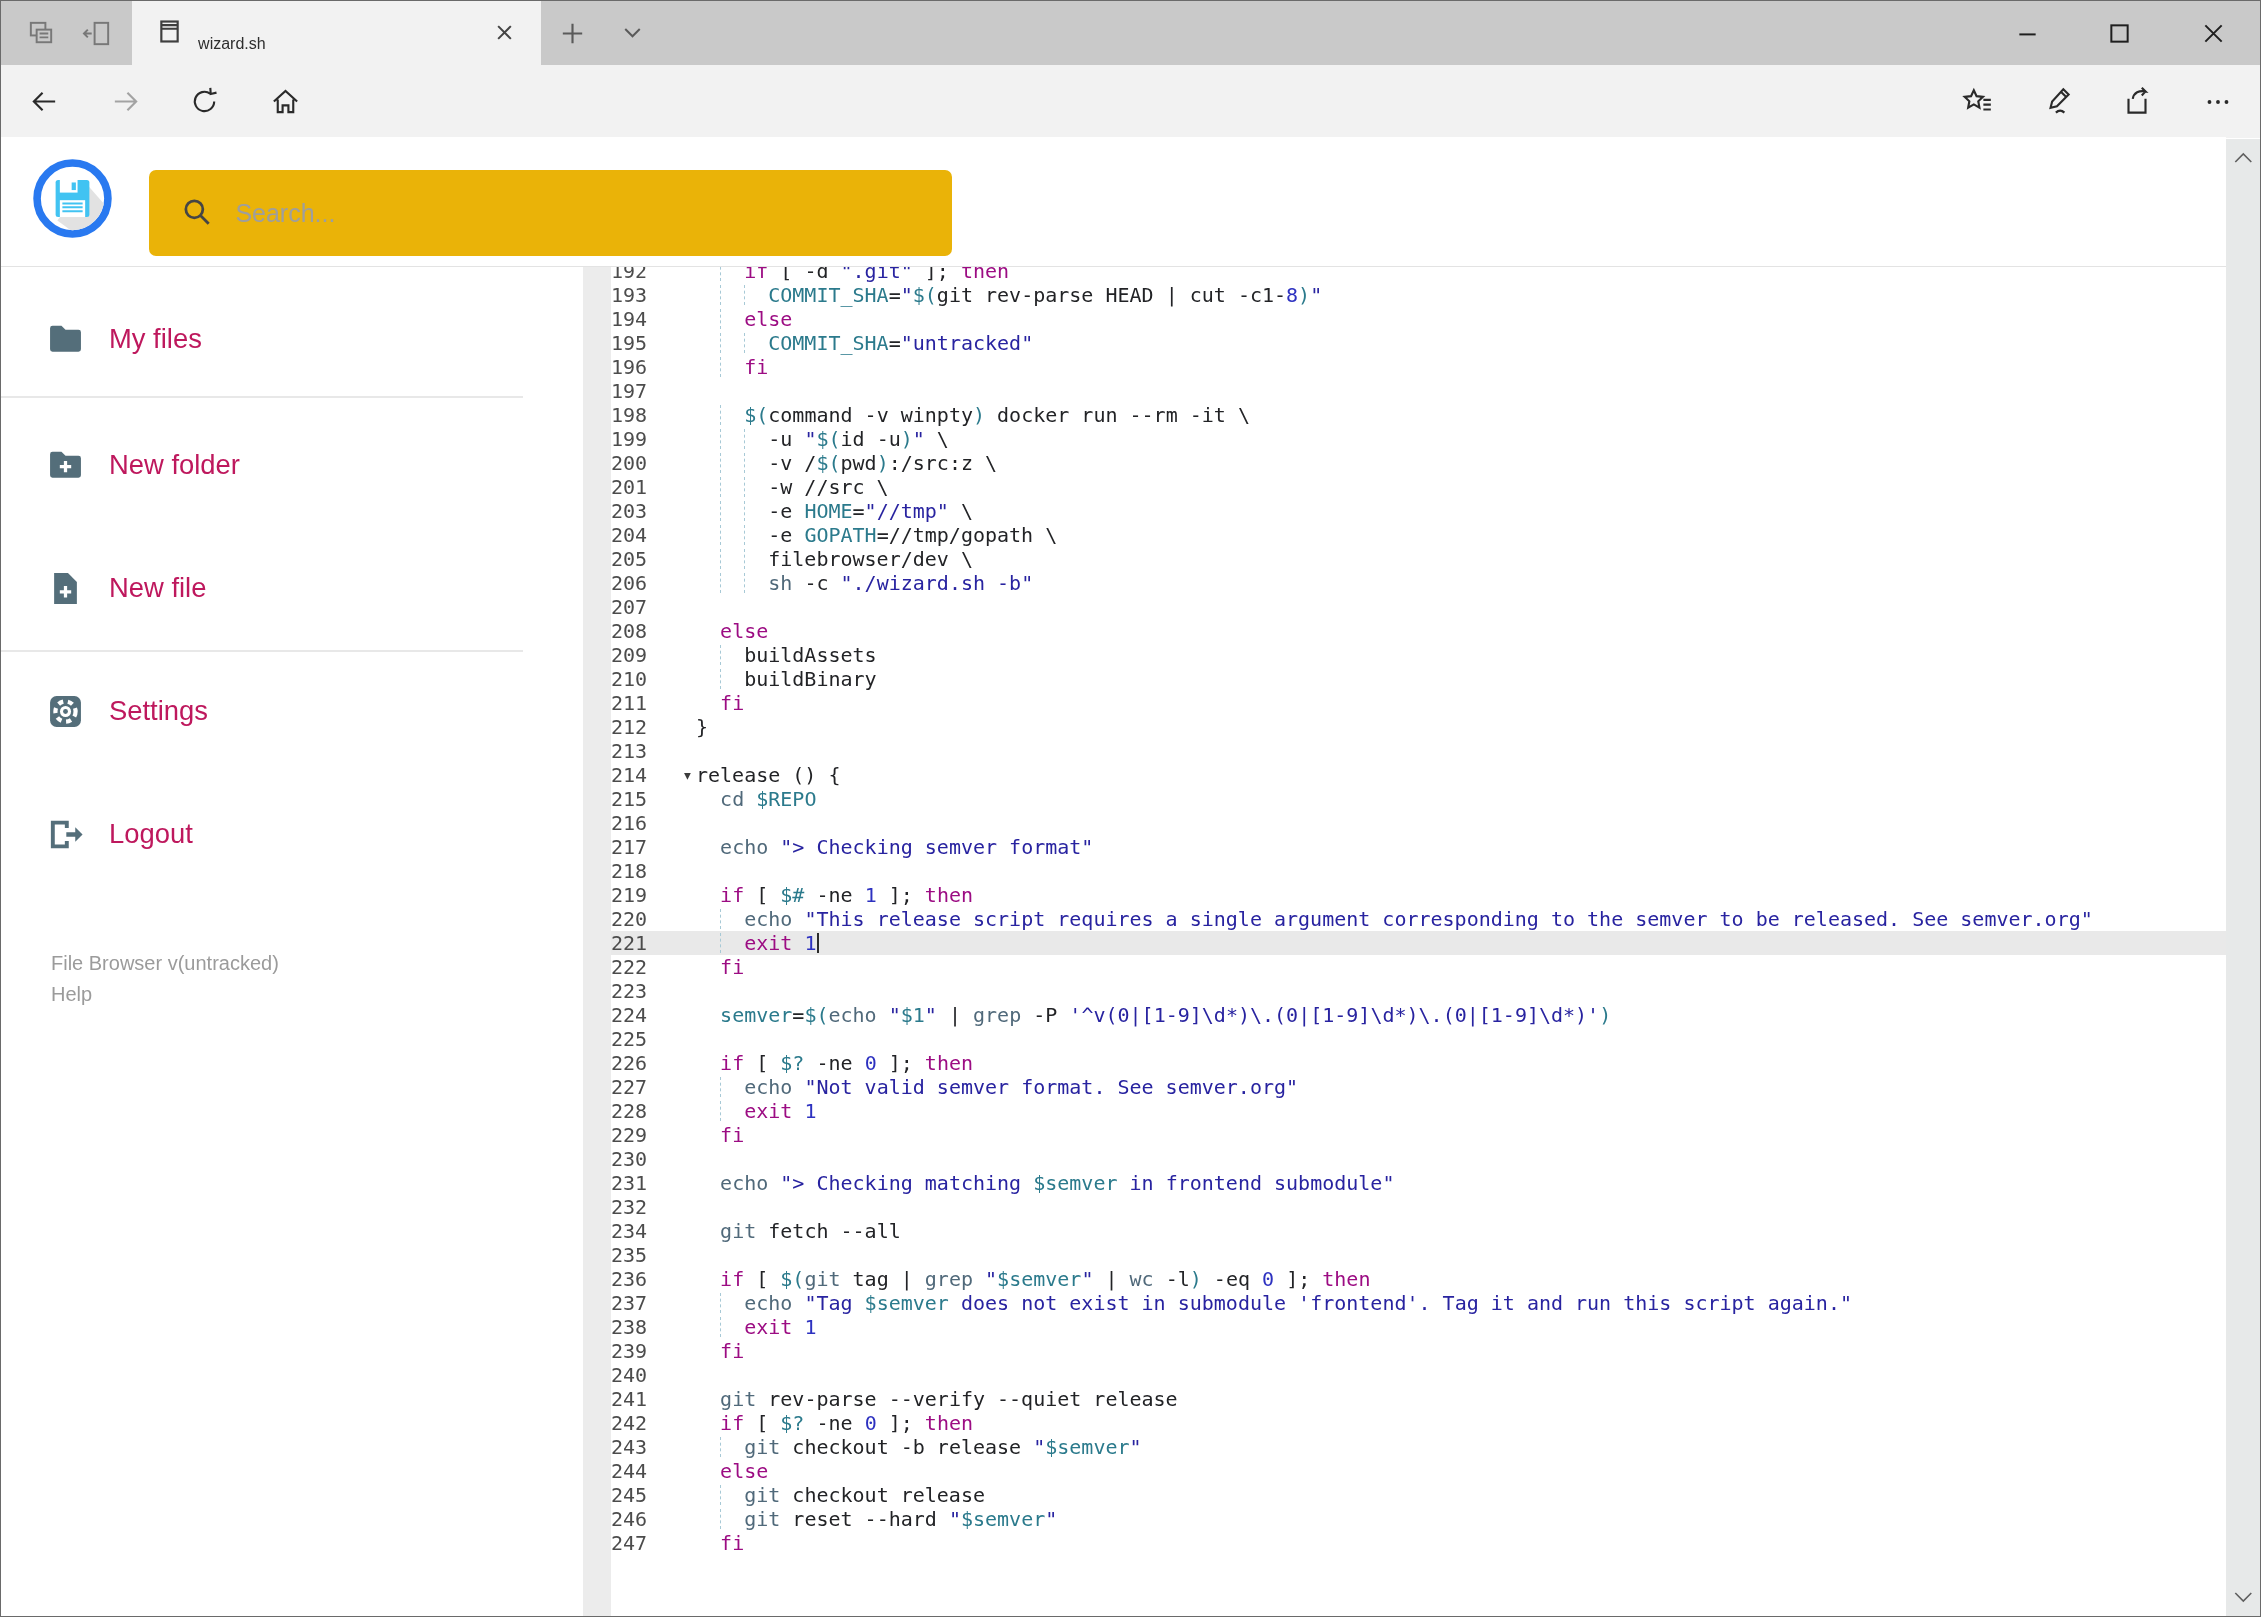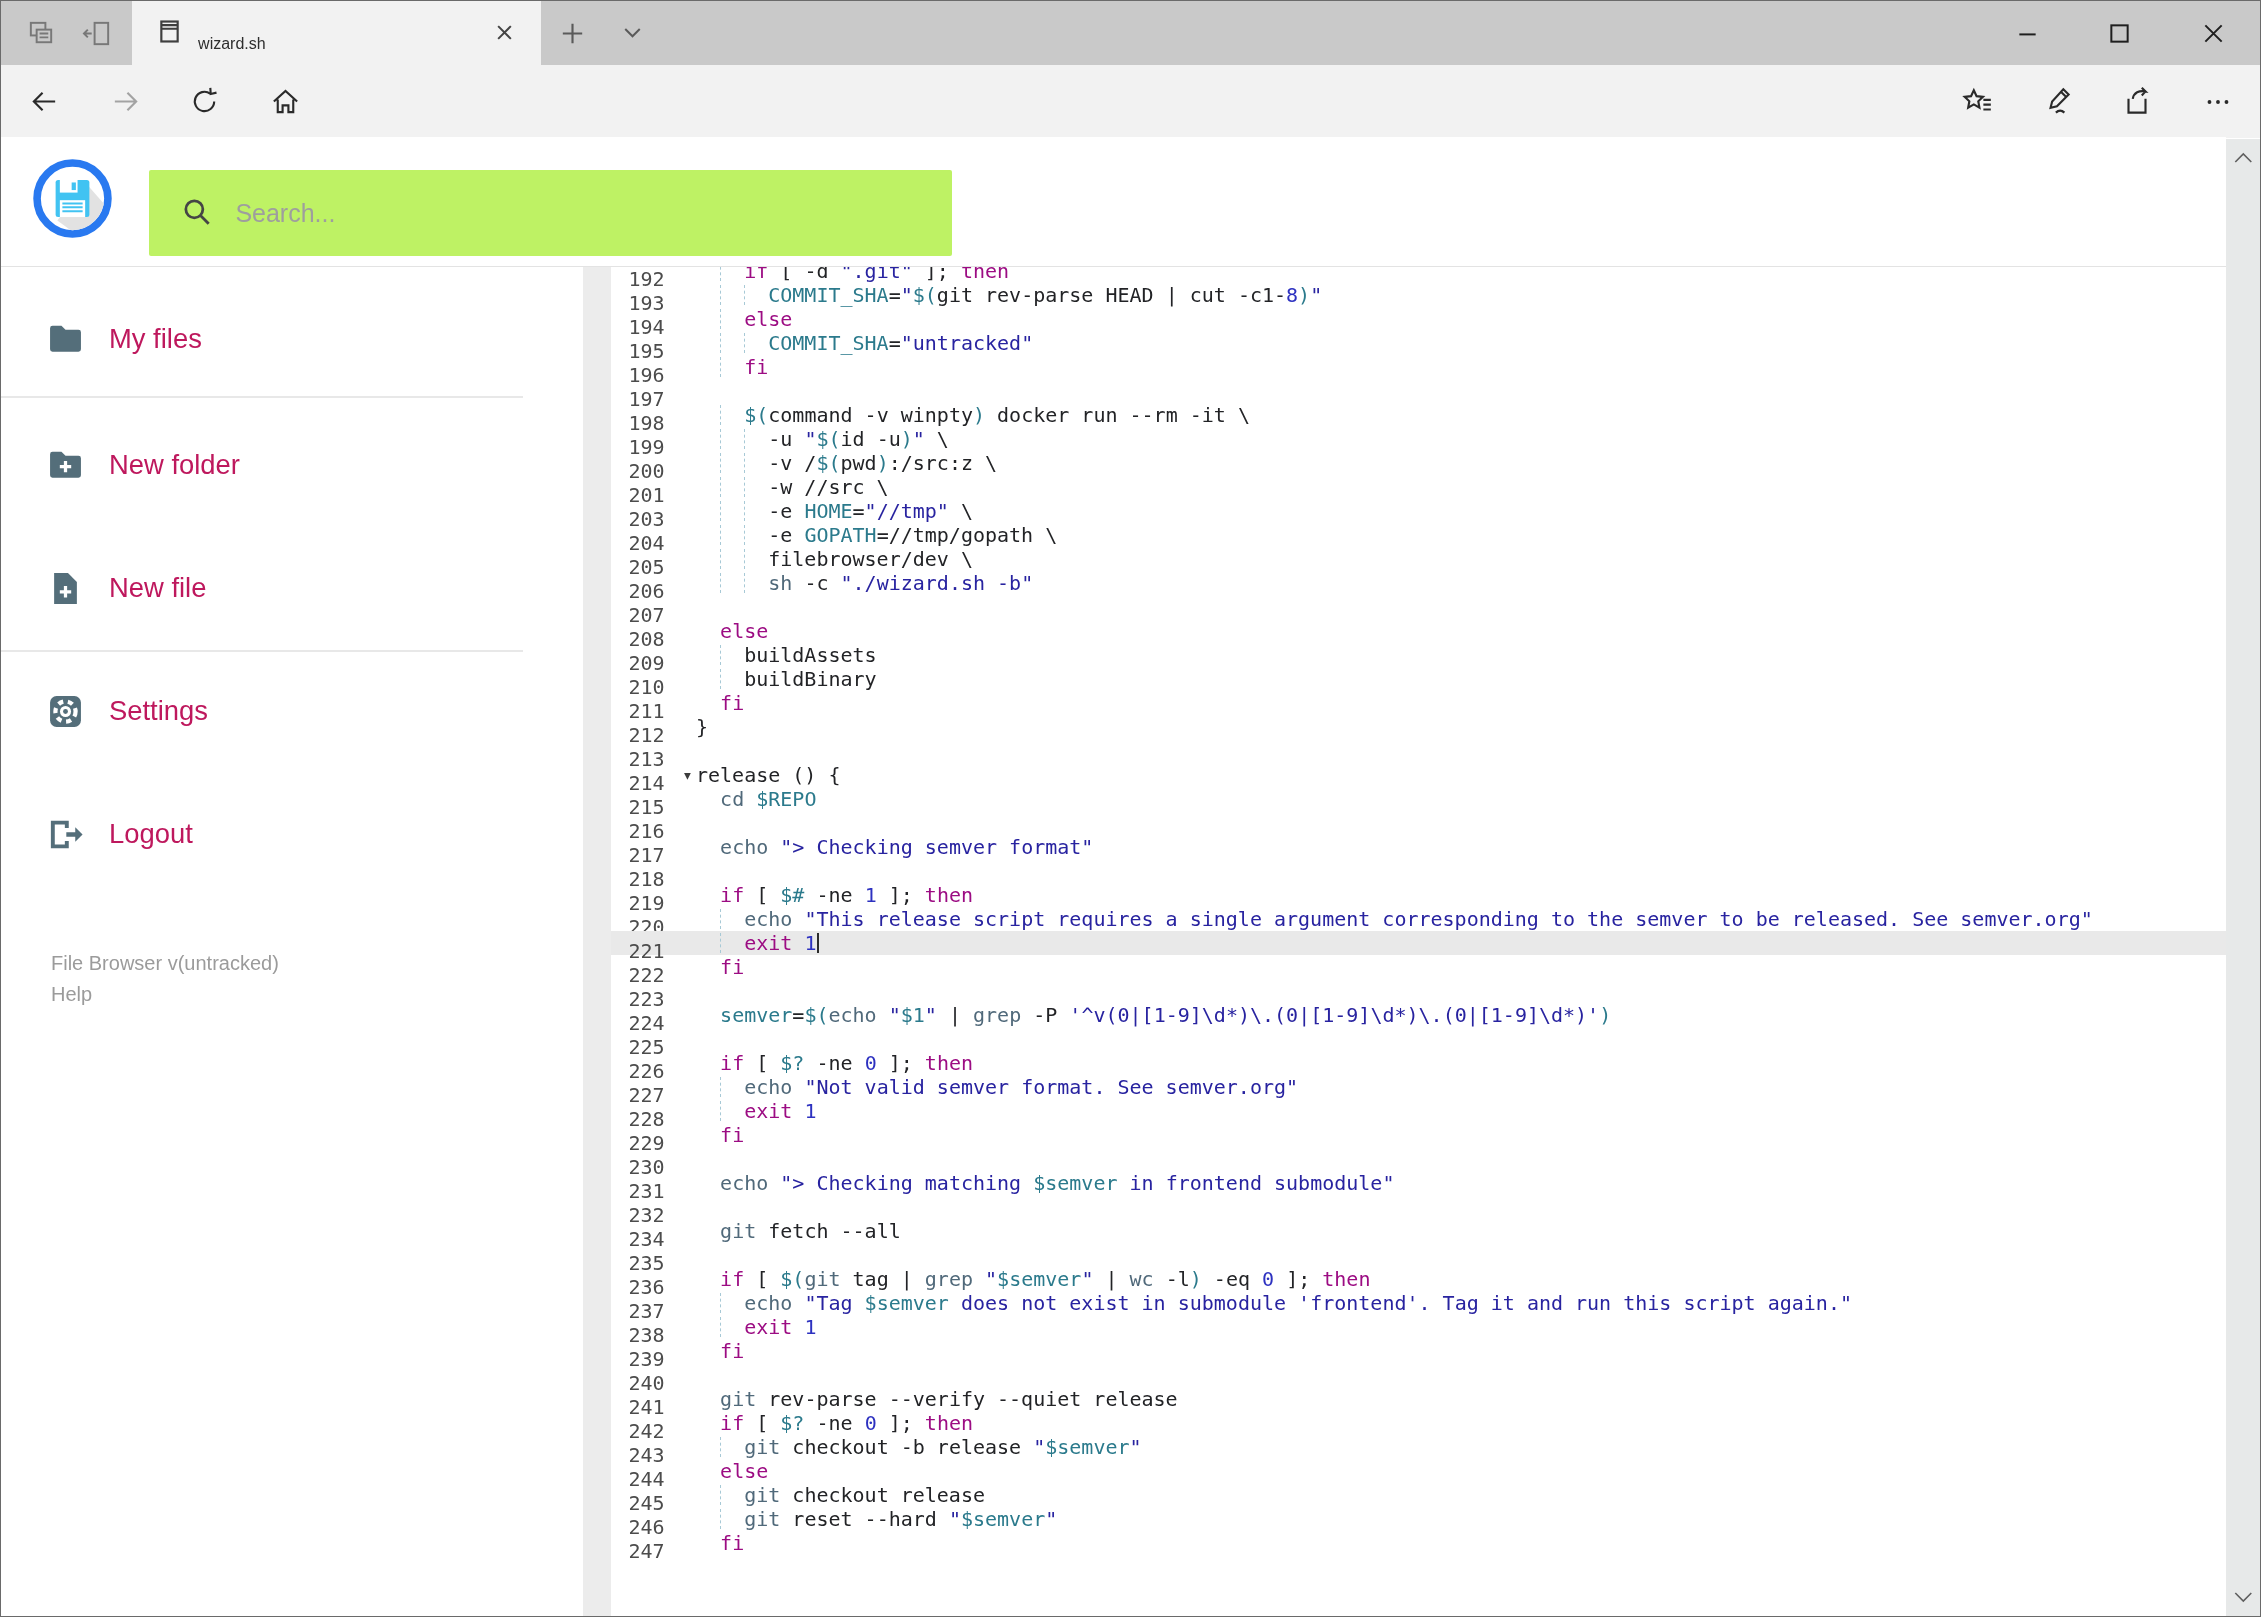--- a/index.html
+++ b/index.html
@@ -13,38 +13,38 @@
   #tab{left:132px;top:0;width:409px;height:65px;background:#f2f2f2;display:flex;align-items:center;}
   #tab .title{font-size:16px;color:#2e2e2e;margin-left:14.5px;margin-top:22px;}
   .tbicon{position:absolute;top:18px;}
   #navbar{left:0;top:65px;width:2261px;height:73px;background:#f2f2f2;}
   #urlfield{left:363px;top:73px;width:1530px;height:55px;background:#fff;display:flex;align-items:center;}
   #urlfield .sep{width:1.6px;height:36px;background:#dcdcdc;margin:0 11.3px 0 9.7px}
   .urltext{font-size:24px;color:#2b2b2b;white-space:pre}
   .urlpath{color:#9a9a9a}
   
   #appheader{left:0;top:137px;width:2226px;height:130px;background:#fff;border-bottom:0.8px solid #e3e3e3;box-sizing:border-box;}
-  #searchbox{left:149px;top:33px;width:803px;height:86px;background:#bef264;border-radius:2px;display:flex;align-items:center;}
+  #searchbox{left:149px;top:33px;width:803px;height:86px;background:#eab308;border-radius:7px;display:flex;align-items:center;}
   #searchbox input{border:none;outline:none;background:transparent;font-family:"Liberation Sans",sans-serif;font-size:25px;color:#444;width:646px}
   #searchbox input::placeholder{color:#9e9e9e}
   .toolbtn{position:absolute;top:195px;width:39px;height:39px;display:flex;align-items:center;justify-content:center;cursor:pointer}
   
   #sidebar{left:0;top:267px;width:583px;height:1350px;background:#fff;}
   .sb-item{position:absolute;left:0;width:565px;height:52px;display:flex;align-items:center;cursor:pointer}
   .sb-item .lbl{font-size:27.4px;color:#be185d;margin-left:24px}
   .sb-item svg{margin-left:46px}
   .sb-divider{position:absolute;left:0;width:523px;height:1.6px;background:#e8e8e8}
   .sb-foot{position:absolute;left:51px;font-size:20px;color:#9b9b9b;line-height:27.4px}
   
   #gapstrip{left:583px;top:267px;width:28px;height:1350px;background:#ececec;}
   #editor{left:611px;top:267px;width:1615px;height:1350px;background:#fff;overflow:hidden;font-family:"DejaVu Sans Mono",monospace;font-size:20px;}
   #code-lines{margin-top:-8px;position:relative}
   .cm-line{position:relative;height:24px;line-height:24px;white-space:pre;}
   .cm-line.active{background:var(--albg);}
-  .cm-line .gut{position:absolute;left:0;top:0;width:71px;text-align:center;color:var(--ln);margin-top:8px;}
+  .cm-line .gut{position:absolute;left:0;top:0;width:71px;text-align:left;color:var(--ln);}
   .cm-line .code{position:absolute;left:85px;top:0;}
   .cm-line .fold{position:absolute;left:73px;top:0;font-size:13.7px;color:#3c3c3c;font-family:"DejaVu Sans",sans-serif}
   .guide{position:absolute;top:1.6px;bottom:1.6px;width:0;border-left:0.8px dashed var(--gd);}
   .cursor{position:absolute;top:2.4px;height:20px;width:1.6px;background:#2b2b2b;}
   .tk-k{color:var(--k)} .tk-b{color:var(--b)} .tk-v{color:var(--v)}
   .tk-s{color:var(--s)} .tk-n{color:var(--n)} .tk-t{color:var(--t)}
   
   #vscroll{left:2226px;top:139px;width:34px;height:1477px;background:#e7e9e9;}
   .scr-arrow{position:absolute;left:5.7px;cursor:pointer}
 </style>

